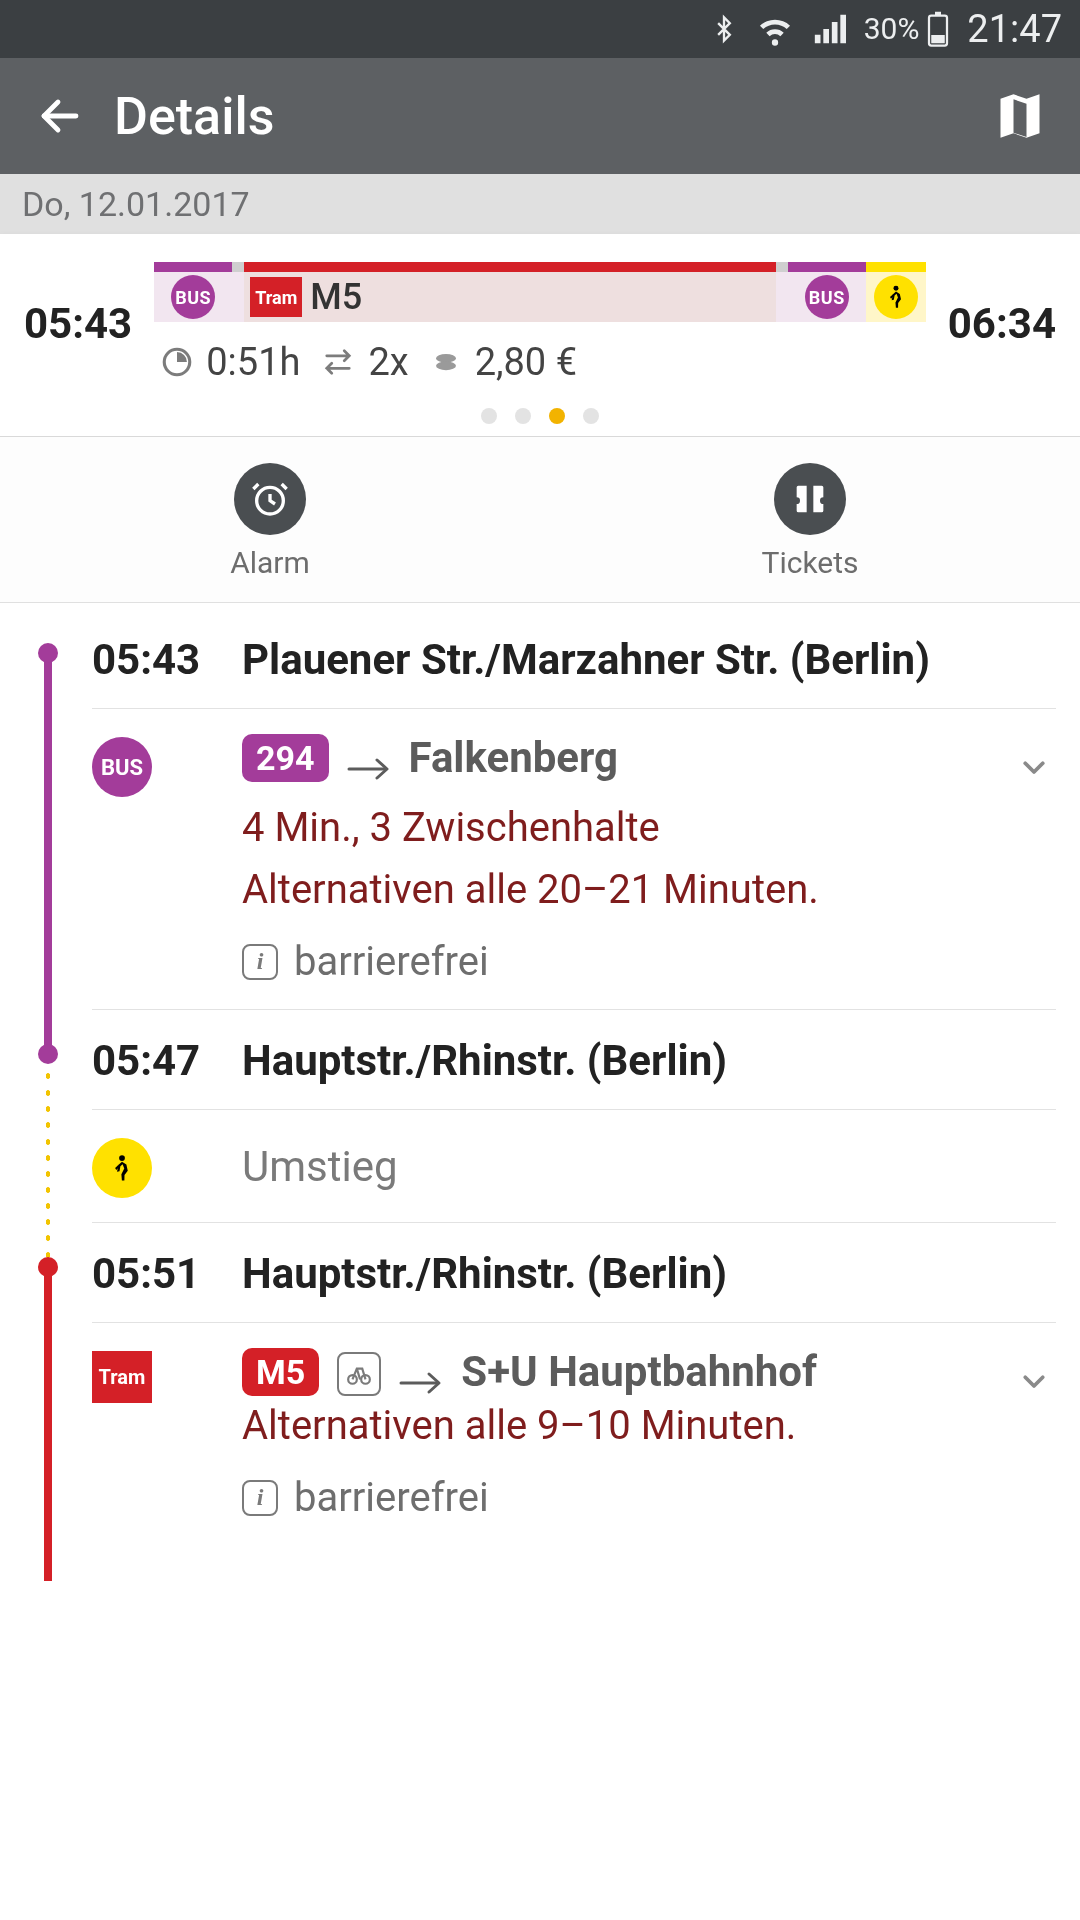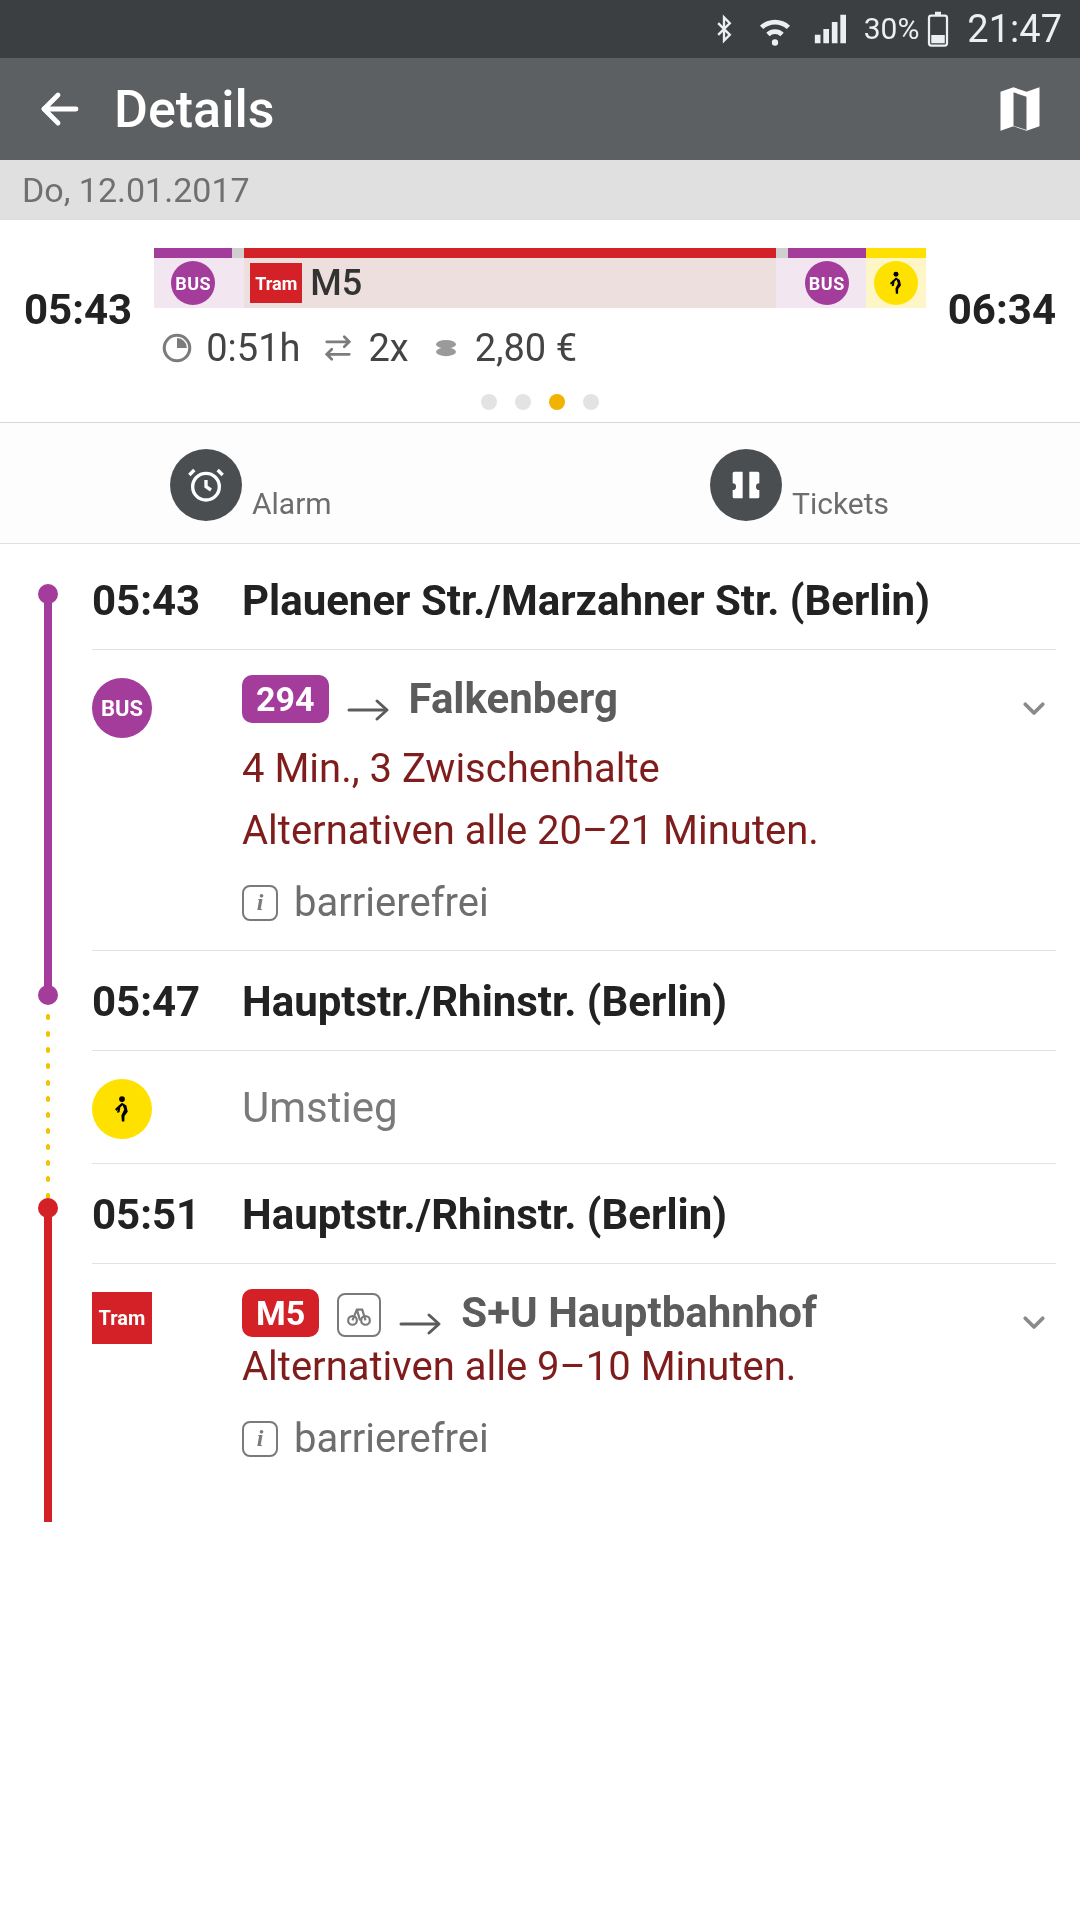--- a/index.html
+++ b/index.html
@@ -5,21 +5,21 @@
   * { margin:0; padding:0; box-sizing:border-box; }
   html,body { width:1080px; height:1920px; font-family:Roboto,"Helvetica Neue",Arial,sans-serif;
               background:#fff; color:#222; overflow:hidden; -webkit-font-smoothing:antialiased; }
 
   
   .statusbar { height:58px; background:#3b3f42; color:#eceeef; display:flex;
                align-items:center; justify-content:flex-end; padding:0 18px; font-size:36px; gap:18px; }
   .statusbar .battery-pct { font-size:30px; display:flex; gap:8px; }
 
   
-  .appbar { height:102px; background:#5d6063; display:flex; align-items:center; padding:0 24px;
+  .appbar { height:116px; background:#5d6063; display:flex; align-items:center; padding:0 24px;
             color:#fff; }
   .appbar .back { width:72px; height:72px; display:flex; align-items:center; justify-content:center; }
   .appbar .title { font-size:52px; font-weight:500; margin-left:18px; }
   .appbar .spacer { flex:1; }
   .appbar .map   { width:72px; height:72px; display:flex; align-items:center; justify-content:center; }
 
   
   .datebar { height:60px; background:#e0e0e0; color:#6f7072; font-size:34px;
              display:flex; align-items:center; padding:0 22px; }
 
@@ -60,21 +60,21 @@
              font-size:38px; color:#444; padding-left:6px;}
   .metarow .meta { display:flex; align-items:center; gap:12px; }
 
   .pager { display:flex; justify-content:center; gap:18px; margin-top:24px; }
   .dot   { width:16px; height:16px; border-radius:50%; background:#e3e3e3; }
   .dot.active { background:#f2b300; }
 
   
   .actions { display:flex; justify-content:space-around; padding:26px 0 22px;
              border-bottom:1px solid #e0e0e0; background:#fdfdfd; }
-  .action  { display:flex; flex-direction:row; align-items:flex-end; gap:10px; width:200px; }
+  .action  { display:flex; flex-direction:column; align-items:center; gap:10px; width:200px; }
   .action .circle { width:72px; height:72px; border-radius:50%; background:#4a4e51;
                     display:flex; align-items:center; justify-content:center; }
   .action .label  { font-size:30px; color:#6d6d6d; }
 
   
   .journey { padding:0 24px 0 36px; }
   .step { display:flex; position:relative; }
   .rail { width:56px; position:relative; flex-shrink:0; }
   .rail-line { position:absolute; left:8px; top:0; bottom:0; width:8px; }
   .rail-line.purple { background:#a33c9a; }

